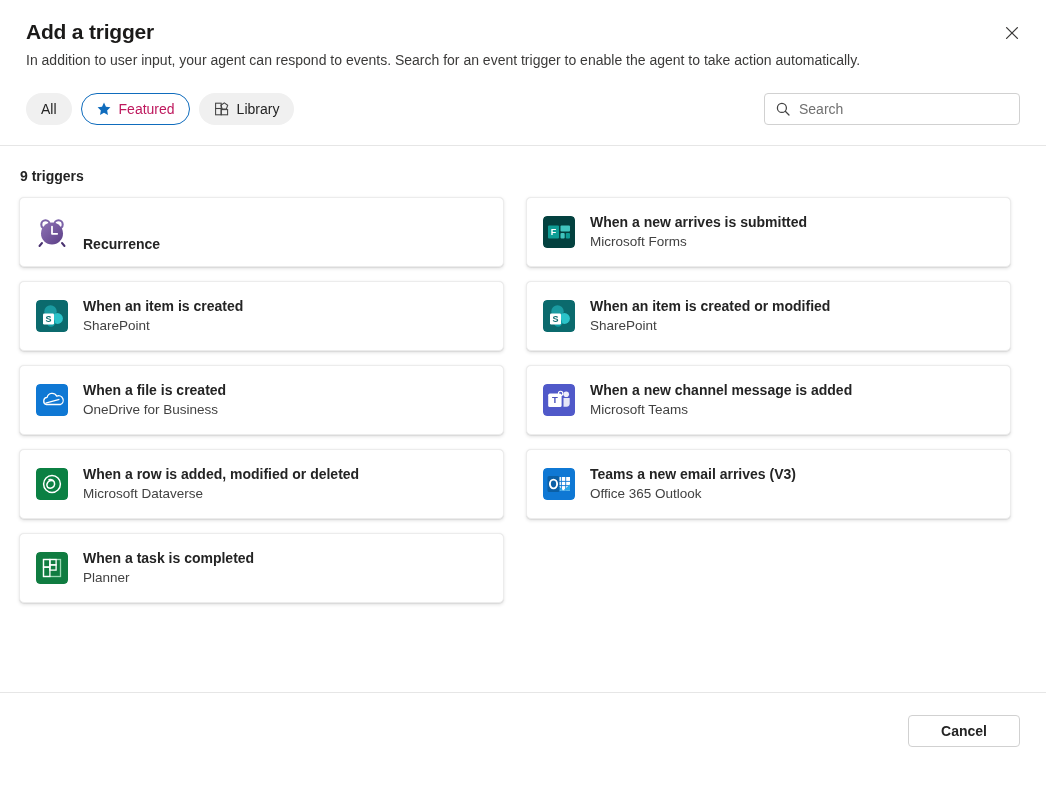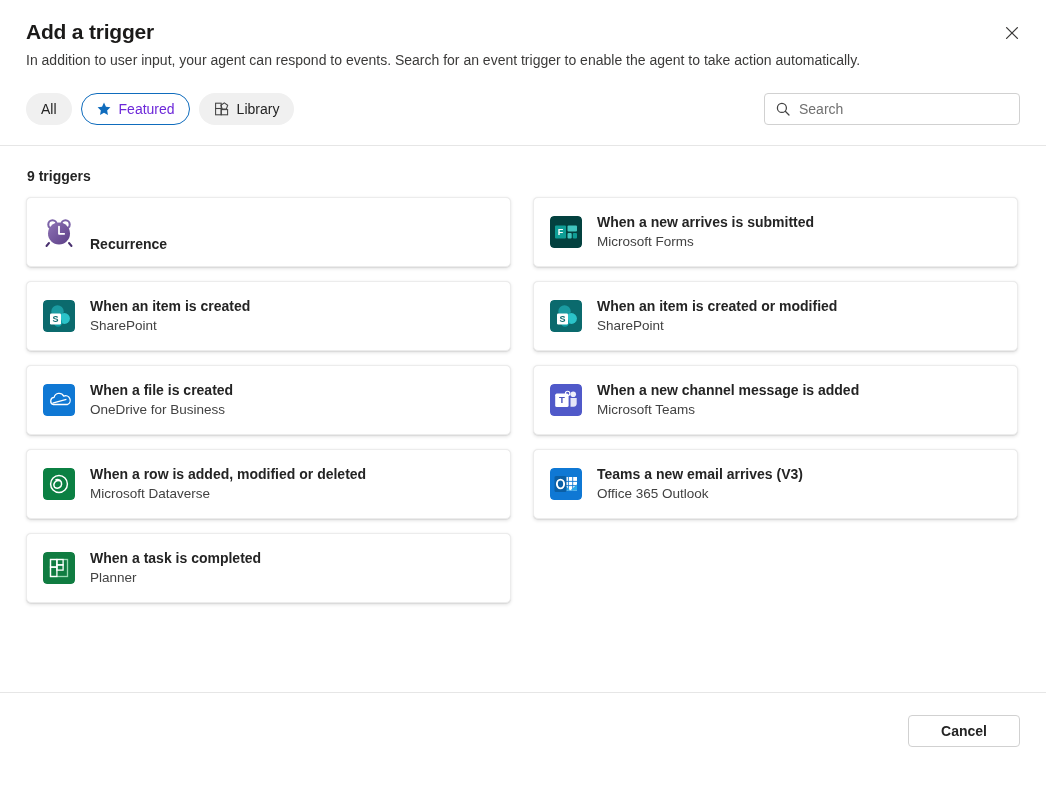--- a/index.html
+++ b/index.html
@@ -84,21 +84,21 @@
     border: 1px solid transparent;
     font-size: 14px;
     color: #242424;
     cursor: pointer;
     white-space: nowrap;
     font-family: "Liberation Sans", sans-serif;
   }
   .chip.selected {
     background: #ffffff;
     border: 1.5px solid #0f6cbd;
-    color: #6d28d9;
+    color: #be185d;
     padding: 0 14px;
   }
   .chip .chip-ico {
     display: inline-flex;
     align-items: center;
     justify-content: center;
     width: 16px;
     height: 16px;
     flex: 0 0 auto;
   }
@@ -136,21 +136,21 @@
   .divider {
     height: 1px;
     background: #e6e6e6;
     width: 100%;
     flex: 0 0 auto;
   }
 
   
   .body {
     flex: 1 1 auto;
-    padding: 0 26px;
+    padding: 0 19px;
     overflow: hidden;
   }
   .count {
     font-size: 14px;
     font-weight: bold;
     color: #242424;
     margin: 22px 0 13px 1px;
   }
   .grid {
     display: grid;

